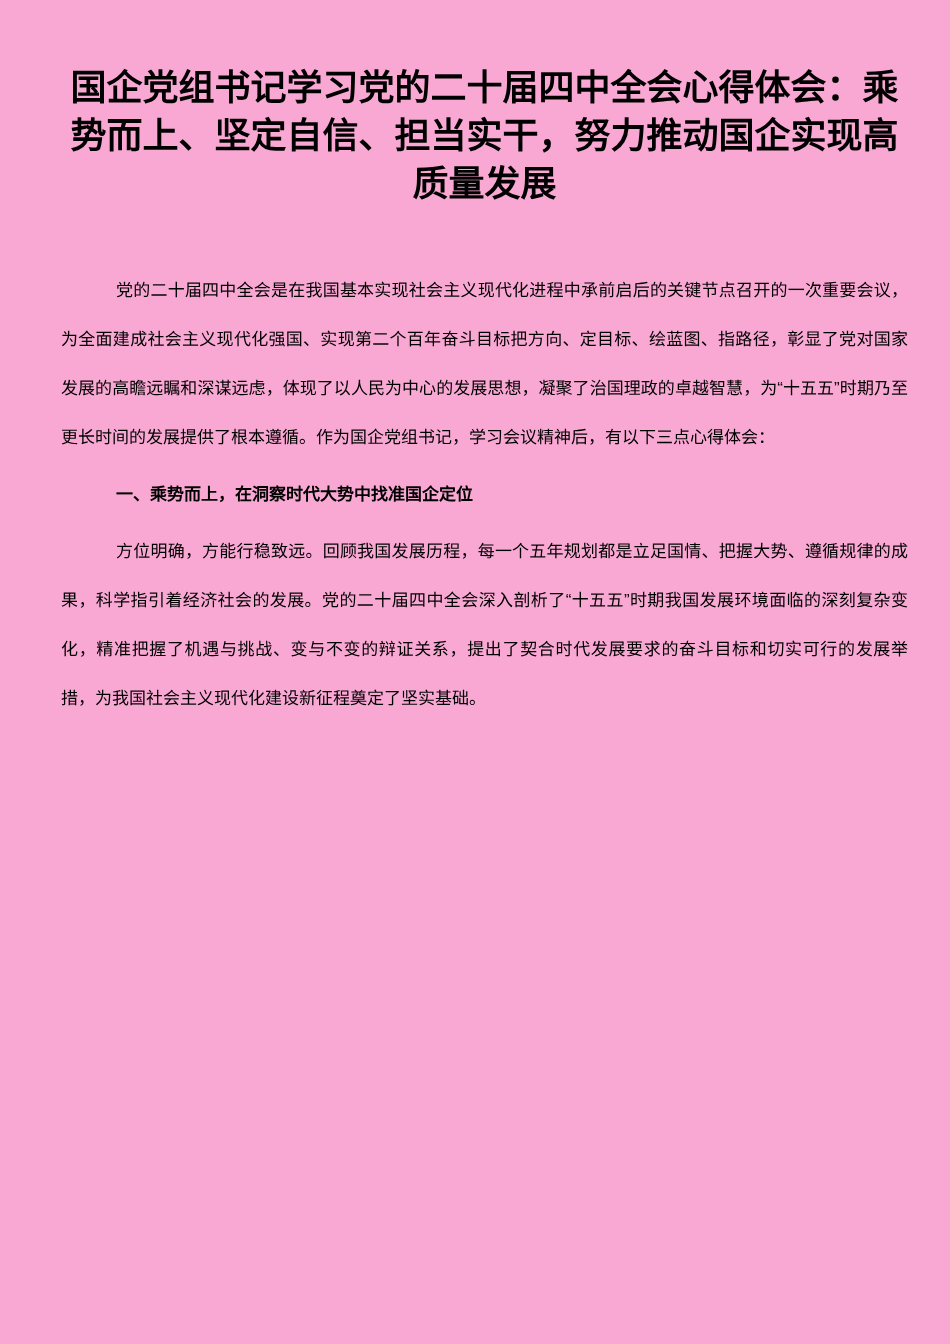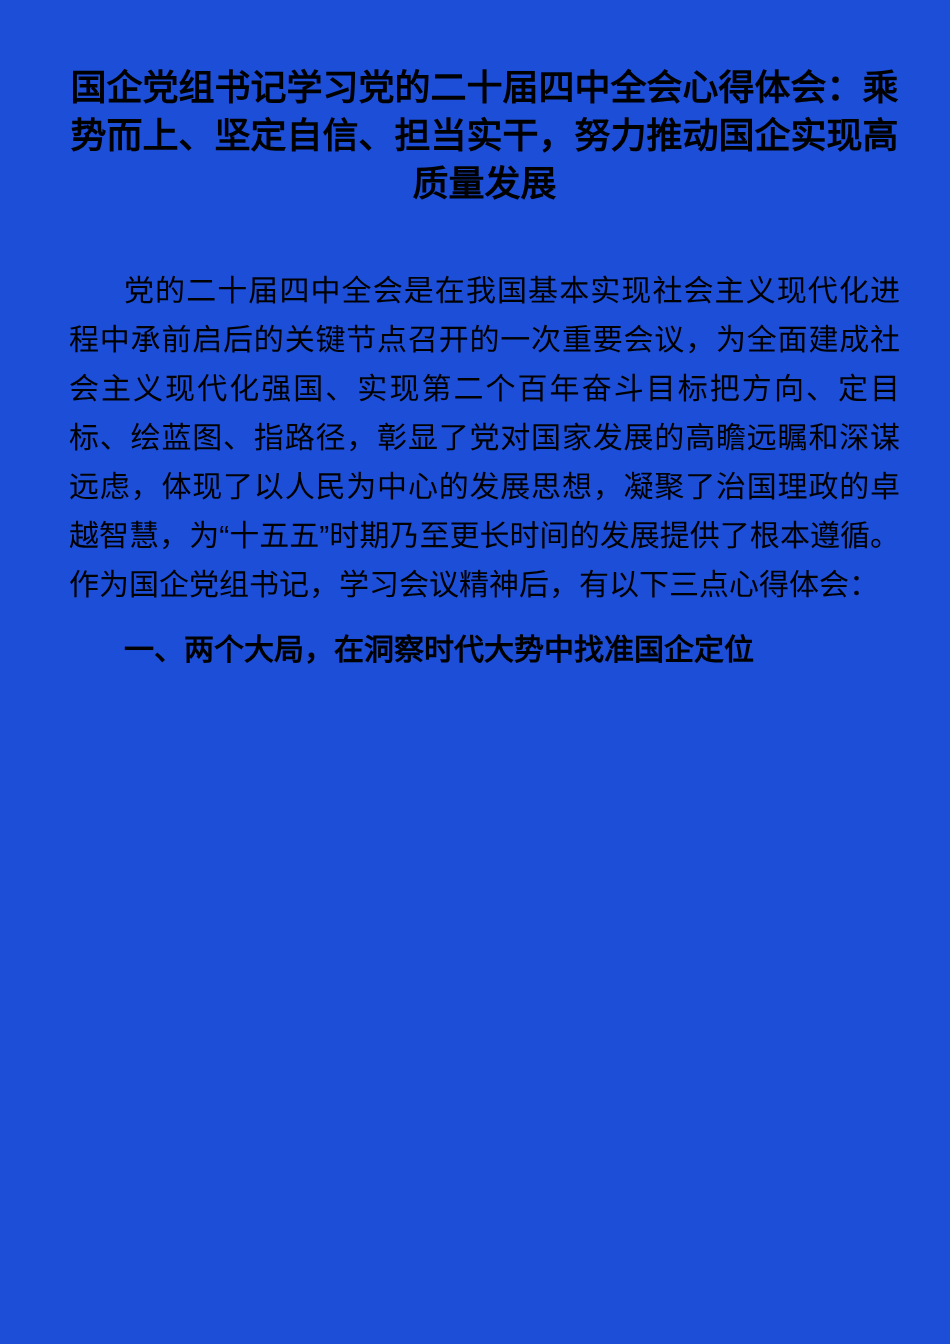--- a/index.html
+++ b/index.html
@@ -13,34 +13,34 @@
     overflow: hidden;
     font-family: "Liberation Sans", "DejaVu Sans", sans-serif;
     color: #000000;
     -webkit-font-smoothing: antialiased;
   }
   .page {
     box-sizing: border-box;
     width: 950px;
     height: 1344px;
     padding: 64px 34px 0 53px;
-    background: #1d4ed8;
+    background: #f9a8d4;
     overflow: hidden;
   }
   .doc-title {
     margin: 0 auto 58px auto;
     font-size: 36px;
     line-height: 48px;
     font-weight: 700;
     text-align: center;
     letter-spacing: 0;
   }
   .para, .section-heading {
-    margin: 16px;
-    font-size: 30px;
+    margin: 8px;
+    font-size: 17px;
     line-height: 49px;
     text-align: justify;
     text-justify: inter-ideograph;
     text-indent: 55px;
     word-break: normal;
     overflow-wrap: normal;
   }
   .para {
     font-weight: 400;
   }
@@ -49,16 +49,17 @@
   }
 </style>
 </head>
 <body>
 
 <div class="page">
   <h1 class="doc-title">国企党组书记学习党的二十届四中全会心得体会：乘势而上、坚定自信、担当实干，努力推动国企实现高质量发展</h1>
 
   <p class="para">党的二十届四中全会是在我国基本实现社会主义现代化进程中承前启后的关键节点召开的一次重要会议，为全面建成社会主义现代化强国、实现第二个百年奋斗目标把方向、定目标、绘蓝图、指路径，彰显了党对国家发展的高瞻远瞩和深谋远虑，体现了以人民为中心的发展思想，凝聚了治国理政的卓越智慧，为“十五五”时期乃至更长时间的发展提供了根本遵循。作为国企党组书记，学习会议精神后，有以下三点心得体会：</p>
 
-  <h2 class="section-heading">一、两个大局，在洞察时代大势中找准国企定位</h2>
+  <h2 class="section-heading">一、乘势而上，在洞察时代大势中找准国企定位</h2>
 
+  <p class="para">方位明确，方能行稳致远。回顾我国发展历程，每一个五年规划都是立足国情、把握大势、遵循规律的成果，科学指引着经济社会的发展。党的二十届四中全会深入剖析了“十五五”时期我国发展环境面临的深刻复杂变化，精准把握了机遇与挑战、变与不变的辩证关系，提出了契合时代发展要求的奋斗目标和切实可行的发展举措，为我国社会主义现代化建设新征程奠定了坚实基础。</p>
 
 </div>
 
 </body></html>

